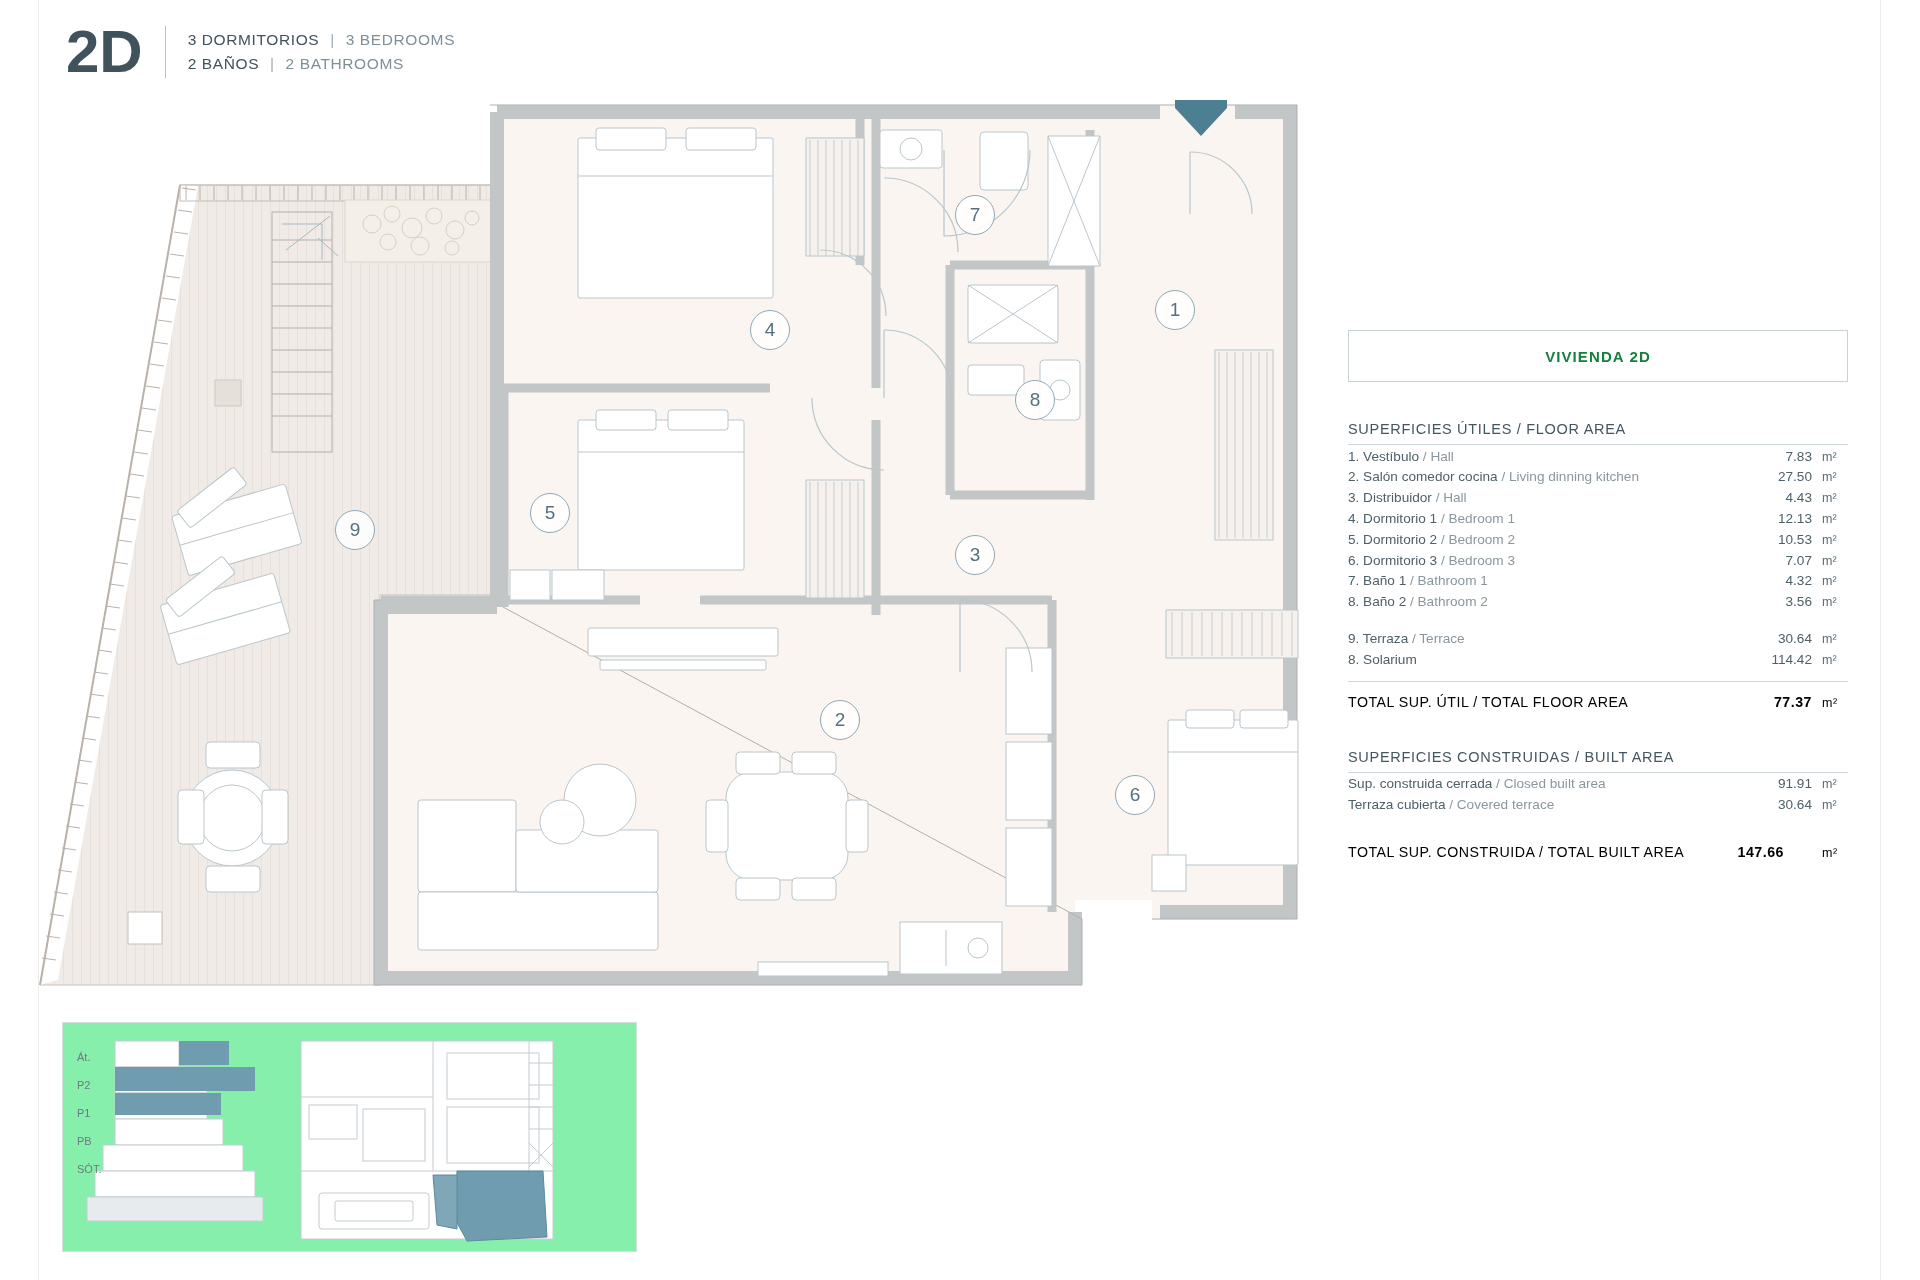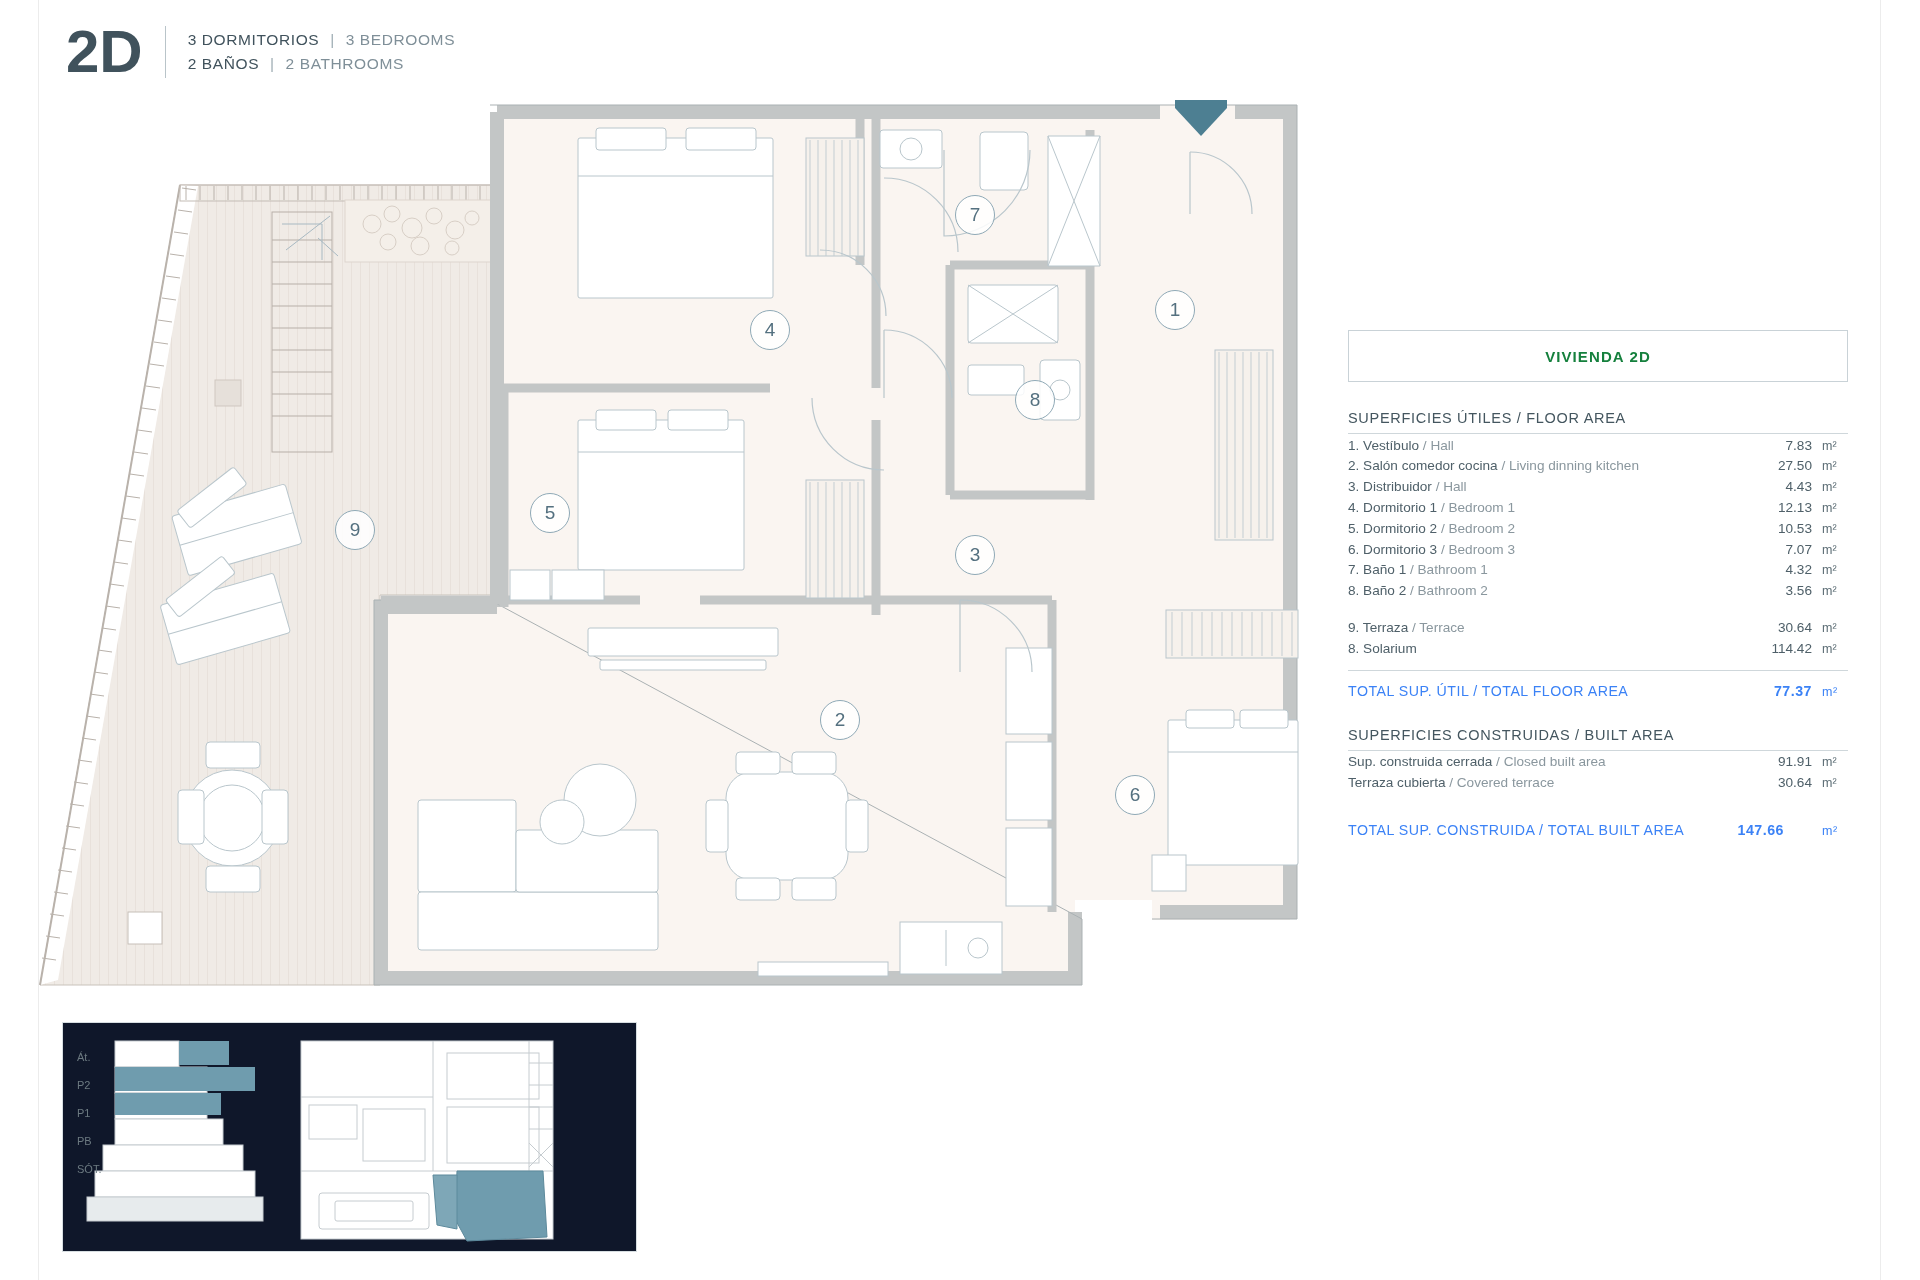--- a/index.html
+++ b/index.html
@@ -69,21 +69,21 @@
   .panel-title {
     border: 1px solid #c9d2d7;
     height: 52px;
     display: flex; align-items: center; justify-content: center;
     font-size: 15px;
     letter-spacing: 1.1px;
     font-weight: bold;
     color: #15803d;
   }
   .section-head {
-    margin-top: 28px;
+    margin-top: 39px;
     font-size: 14.5px;
     letter-spacing: 0.7px;
     color: #44565f;
     padding-bottom: 7px;
     border-bottom: 1px solid #cfd7db;
   }
   .row {
     display: flex; align-items: baseline;
     font-size: 13.6px;
     color: #4f6069;
@@ -91,37 +91,37 @@
   }
   .row .lbl { flex: 1 1 auto; white-space: nowrap; }
   .row .lbl .en { color: #8a979e; }
   .row .val { width: 64px; text-align: right; padding-right: 10px; }
   .row .unit { width: 26px; text-align: left; color: #5c6d75; font-size: 12.5px; }
   .gap { height: 16px; }
   .total-row {
     display: flex; align-items: baseline;
     font-size: 14.2px;
     letter-spacing: 0.5px;
-    color: #3b82f6;
+    color: #000000;
     padding-top: 12px;
     margin-top: 12px;
     border-top: 1px solid #cfd7db;
   }
   .total-row .lbl { flex: 1 1 auto; }
   .total-row .val { width: 64px; text-align: right; padding-right: 10px; font-weight: bold; }
   .total-row .unit { width: 26px; text-align: left; font-size: 12.5px; }
   .total-row.strong .val { font-weight: bold; }
 
   
   .keyplan {
     position: absolute;
     left: 62px; top: 1022px;
     width: 575px; height: 230px;
     border: 1px solid #d7dee1;
-    background: #0f172a;
+    background: #86efac;
     text-align: right;
   }
   .floorlabels {
     position: absolute; left: 14px; top: 20px;
     font-size: 11px; color: #6c7a81; line-height: 1;
   }
   .floorlabels div { height: 28px; display: flex; align-items: center; }
 
   .caption {
     position: absolute;

